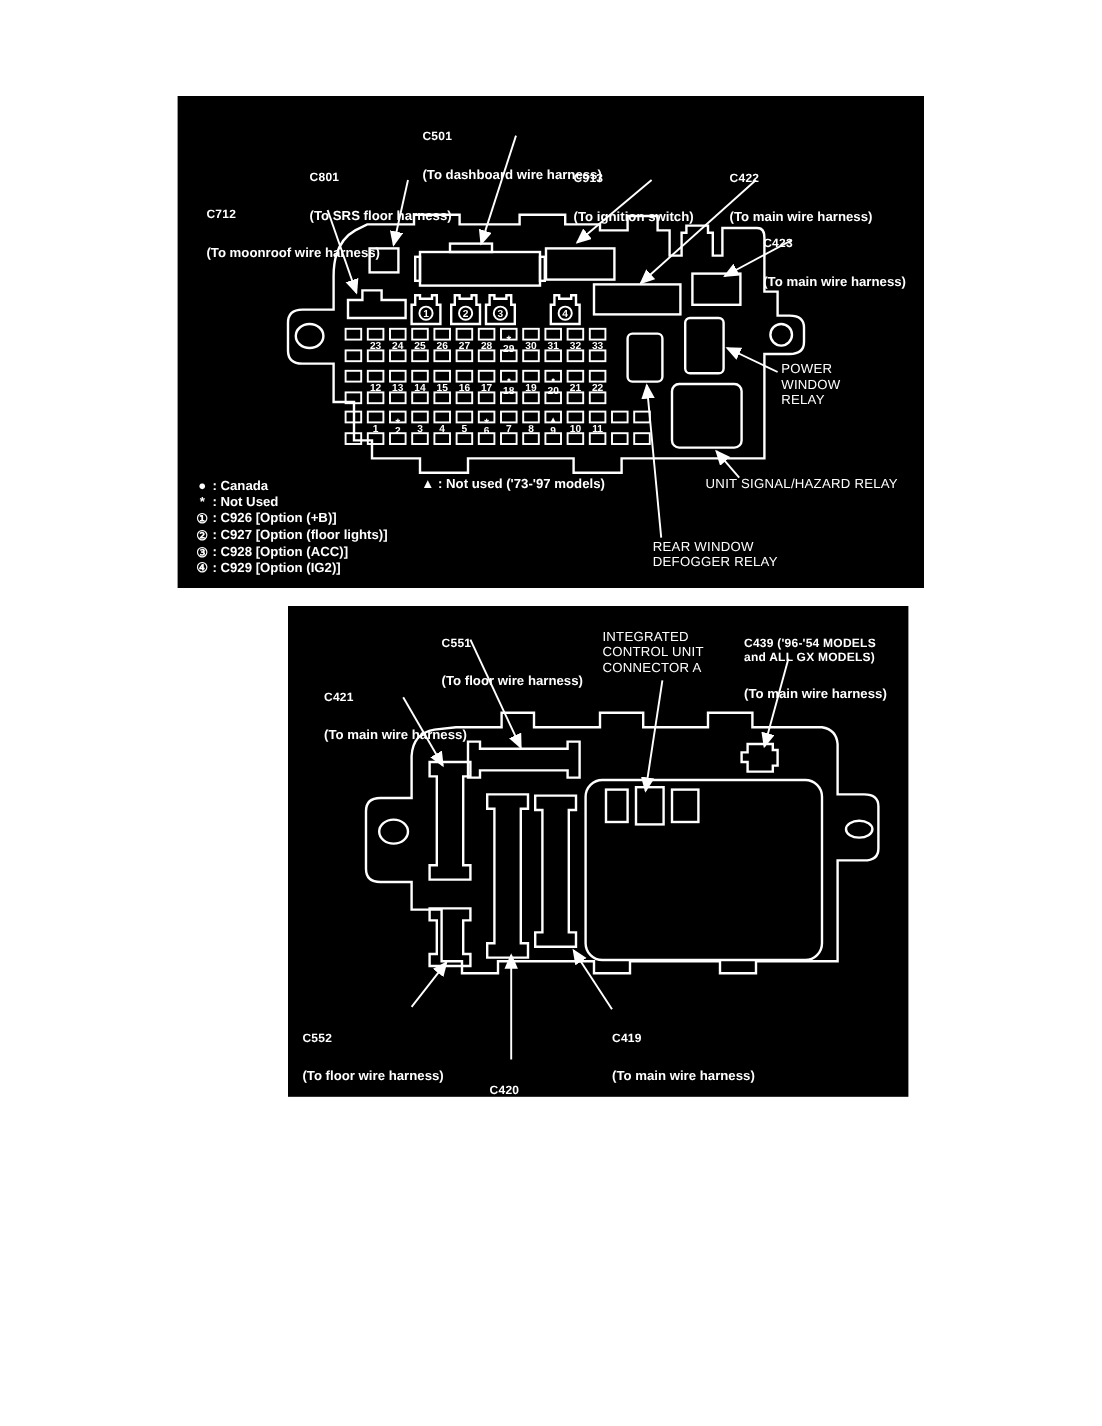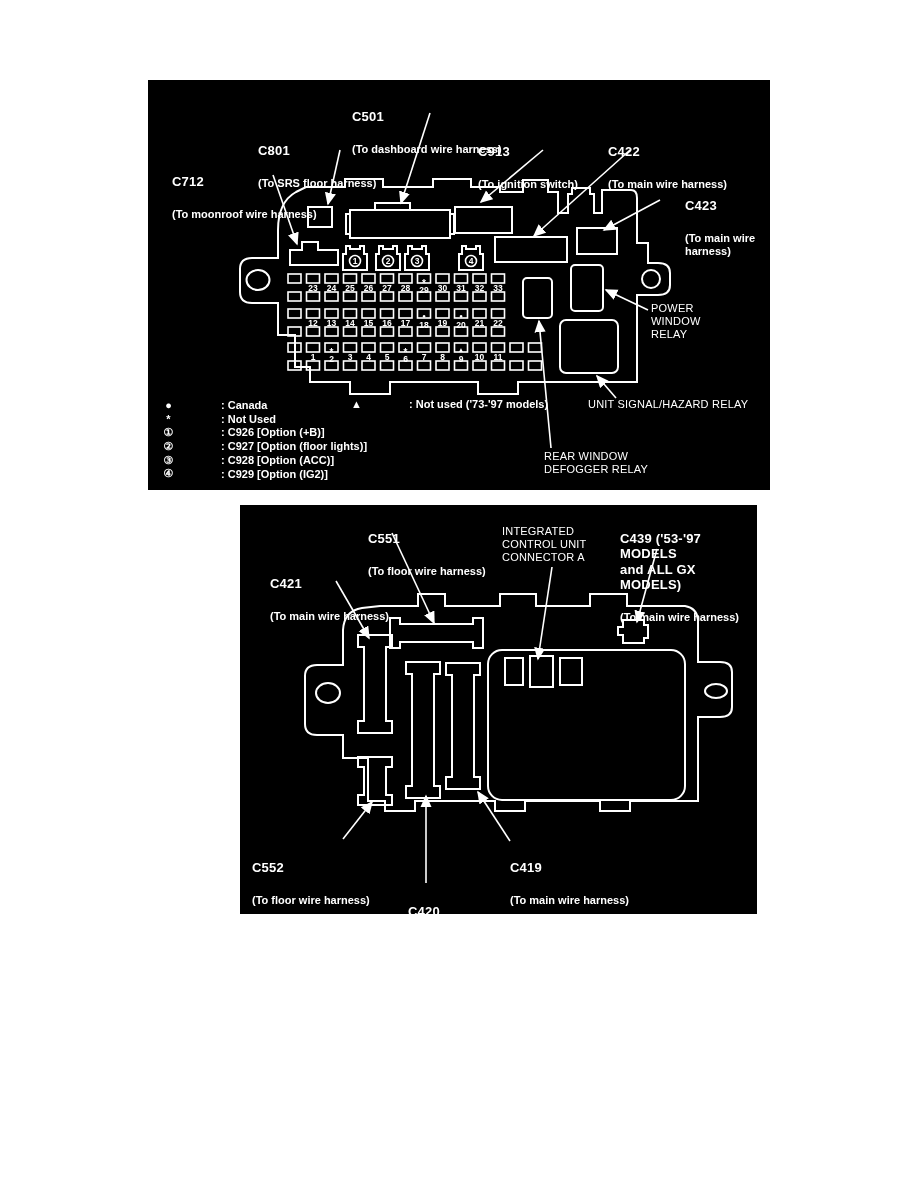--- a/index.html
+++ b/index.html
@@ -5,28 +5,28 @@
   html,body{margin:0;padding:0;background:#ffffff;}
   #page{position:relative;width:918px;height:1188px;background:#ffffff;overflow:hidden;
         font-family:"Liberation Sans",sans-serif;}
   .panel{position:absolute;background:#000000;overflow:hidden;}
   #top-panel{left:148px;top:80px;width:622px;height:410px;}
   #bottom-panel{left:200px;top:505px;width:517px;height:409px;margin-left:40px;}
   .panel svg{position:absolute;left:0;top:0;}
   .ln{fill:none;stroke:#ffffff;stroke-width:2;stroke-linejoin:miter;}
   .lnthin{fill:none;stroke:#ffffff;stroke-width:1.6;}
   .lbl{position:absolute;color:#ffffff;font-weight:bold;line-height:1.18;white-space:pre-line;z-index:3;}
-  .code{font-size:13px;letter-spacing:0.2px;}
+  .code{font-size:10px;letter-spacing:0.2px;}
   .desc{font-size:11px;}
   .relay-lbl{position:absolute;color:#ffffff;font-weight:normal;font-size:11px;line-height:1.2;
              white-space:pre-line;z-index:3;letter-spacing:0.2px;}
   #legend-left{position:absolute;left:12px;top:318px;z-index:3;}
   .legend-row{display:flex;color:#ffffff;font-weight:bold;font-size:11px;height:13.8px;align-items:center;}
   .legend-sym{width:17px;text-align:center;flex:0 0 17px;}
-  .legend-text{white-space:pre;margin-left:44px;}
+  .legend-text{white-space:pre;}
   #legend-note{position:absolute;left:200px;top:318px;display:flex;color:#fff;font-weight:bold;font-size:11px;z-index:3;}
   .fnum{fill:#ffffff;font-family:"Liberation Sans",sans-serif;font-size:8.5px;font-weight:bold;text-anchor:middle;}
   .fmark{fill:#ffffff;font-family:"Liberation Sans",sans-serif;font-weight:bold;text-anchor:middle;}
 </style>
 </head>
 <body>
 
 <div id="page">
 
   <div id="top-panel" class="panel">
@@ -215,21 +215,21 @@
       <div class="desc">(To dashboard wire harness)</div>
     </div>
     <div class="lbl" style="left:330px;top:45px">
       <div class="code">C913</div>
       <div class="desc">(To ignition switch)</div>
     </div>
     <div class="lbl" style="left:460px;top:45px">
       <div class="code">C422</div>
       <div class="desc">(To main wire harness)</div>
     </div>
-    <div class="lbl" style="left:537px;top:99px">
+    <div class="lbl" style="left:488px;top:99px">
       <div class="code">C423</div>
       <div class="desc">(To main wire harness)</div>
     </div>
 
     <div class="relay-lbl" style="left:503px;top:222px">POWER
 WINDOW
 RELAY</div>
     <div class="relay-lbl" style="left:440px;top:318px">UNIT  SIGNAL/HAZARD RELAY</div>
     <div class="relay-lbl" style="left:396px;top:370px">REAR WINDOW
 DEFOGGER RELAY</div>
@@ -307,21 +307,21 @@
       <div class="desc">(To floor wire harness)</div>
     </div>
     <div class="lbl" style="left:30px;top:52px">
       <div class="code">C421</div>
       <div class="desc">(To main wire harness)</div>
     </div>
     <div class="relay-lbl" style="left:262px;top:20px">INTEGRATED
 CONTROL UNIT
 CONNECTOR A</div>
     <div class="lbl" style="left:380px;top:7px">
-      <div class="code">C439 ('53-'97 MODELS
+      <div class="code">C439 ('96-'54 MODELS
 and ALL GX MODELS)</div>
       <div class="desc">(To main wire harness)</div>
     </div>
     <div class="lbl" style="left:12px;top:336px">
       <div class="code">C552</div>
       <div class="desc">(To floor wire harness)</div>
     </div>
     <div class="lbl" style="left:270px;top:336px">
       <div class="code">C419</div>
       <div class="desc">(To main wire harness)</div>

